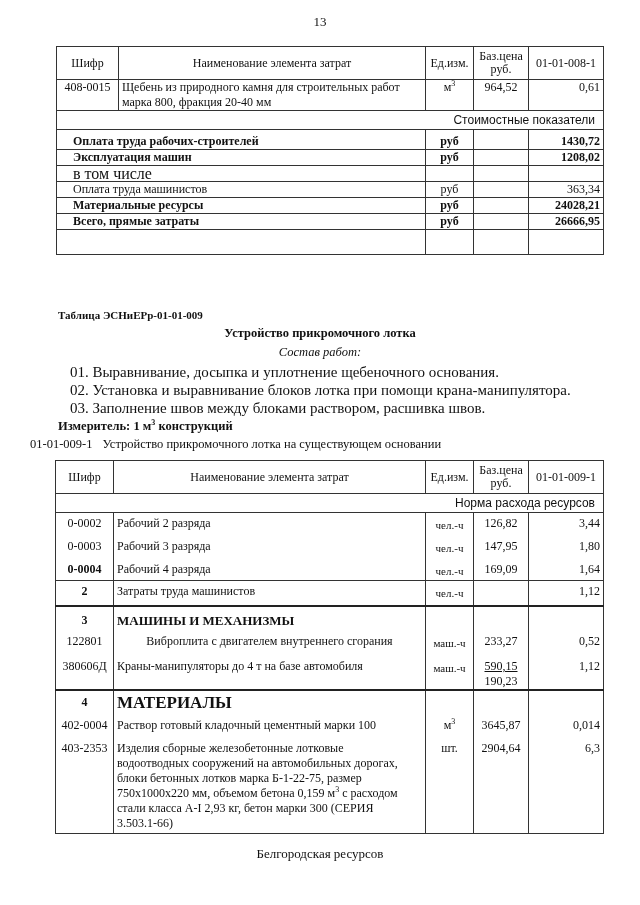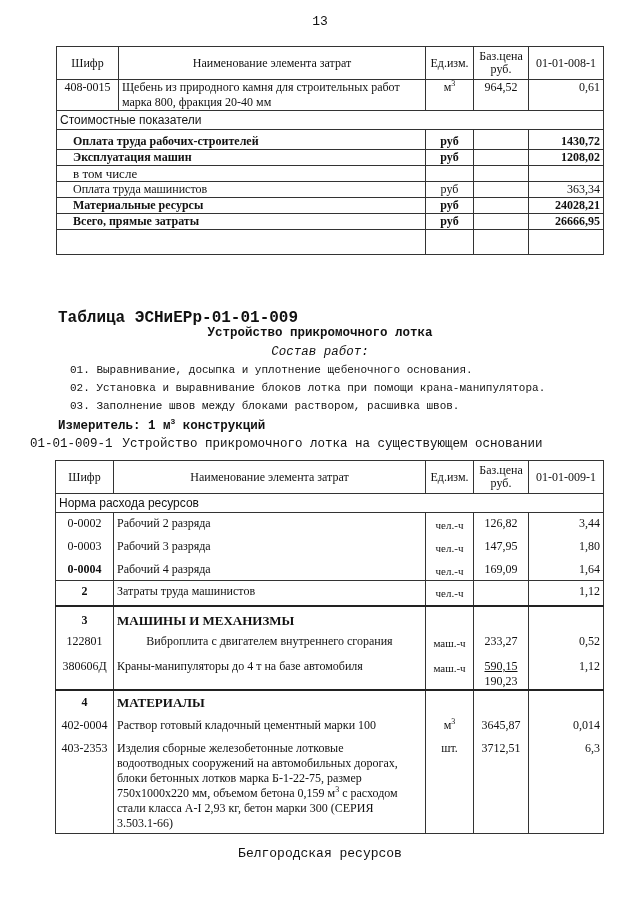--- a/index.html
+++ b/index.html
@@ -1,40 +1,40 @@
 <!DOCTYPE html>
 <html><head>
 <meta charset="utf-8">
 <style>
   html, body { margin: 0; padding: 0; background: #ffffff; }
   body { width: 640px; height: 905px; position: relative; overflow: hidden;
          font-family: "Liberation Serif", "DejaVu Serif", serif; color: #111; font-size: 12px; }
-  .abs { position: absolute; font-family: Liberation Mono, monospace; }
+  .abs { position: absolute; }
   .page-num { left: 0; width: 640px; top: 14px; text-align: center; font-size: 13px; }
 
   table.grid { position: absolute; border-collapse: collapse; table-layout: fixed; }
   table.grid td { border: 1px solid #333; padding: 0 3px; vertical-align: top; line-height: 15px; font-size: 12px; }
   table.grid td.c { text-align: center; }
   table.grid td.r { text-align: right; }
   table.grid td.nob { border-top: none; border-bottom: none; }
   .hdr td { vertical-align: middle !important; height: 32px; }
   .hdr .price { line-height: 13px; }
-  .small-sans { font-family: "Liberation Sans", "DejaVu Sans", sans-serif; font-size: 9px; text-align: left; padding-right: 8px !important; vertical-align: middle !important; height: 18px; margin-left: 16px; }
+  .small-sans { font-family: "Liberation Sans", "DejaVu Sans", sans-serif; font-size: 9px; text-align: right; padding-right: 8px !important; vertical-align: middle !important; height: 18px; margin-left: 16px; }
   .bold { font-weight: bold; }
   sup { font-size: 8px; line-height: 0; }
   .ul { text-decoration: underline; }
 
   .t1 { left: 56px; top: 46px; width: 547px; }
   .t2 { left: 55px; top: 460px; width: 548px; }
 
   .sum-area td { border-top: none; border-bottom: none; line-height: 18px; }
-  .table-title { left: 58px; top: 309px; font-weight: bold; font-size: 16px; }
+  .table-title { left: 58px; top: 309px; font-weight: bold; font-size: 11px; }
   .section-title { left: 0; width: 640px; text-align: center; top: 326px; font-weight: bold; font-size: 12.5px; }
   .section-sub { left: 0; width: 640px; text-align: center; top: 345px; font-style: italic; font-size: 12.5px; }
-  .work-item { left: 70px; font-size: 11px; }
+  .work-item { left: 70px; font-size: 15px; }
   .measure { left: 58px; top: 419px; font-weight: bold; font-size: 12.5px; }
   .code-line { left: 30px; top: 437px; font-size: 12.5px; }
   .footer { left: 0; width: 640px; text-align: center; top: 846px; font-size: 13px; }
   .thick-top td { border-top: 2px solid #222; }
 </style>
 </head>
 <body>
 
 <div class="abs page-num">13</div>
 
@@ -76,21 +76,21 @@
     <td style="border-top:1px solid #333;"></td>
     <td class="r bold" style="padding-top:4px; border-top:1px solid #333;">1430,72</td>
   </tr>
   <tr class="sum-area">
     <td colspan="2" class="bold" style="padding-left:16px;">Эксплуатация машин</td>
     <td class="c bold">руб</td>
     <td></td>
     <td class="r bold">1208,02</td>
   </tr>
   <tr class="sum-area">
-    <td colspan="2" style="padding-left:16px; font-size:13px;margin-left:40px;">в том числе</td>
+    <td colspan="2" style="padding-left:16px; font-size:16px;margin-left:40px;">в том числе</td>
     <td class="c"></td>
     <td></td>
     <td class="r"></td>
   </tr>
   <tr class="sum-area">
     <td colspan="2" style="padding-left:16px;">Оплата труда машинистов</td>
     <td class="c">руб</td>
     <td></td>
     <td class="r">363,34</td>
   </tr>
@@ -193,21 +193,21 @@
     <td class="nob" style="padding-top:8px; border-bottom:1px solid #333;">Краны-манипуляторы до 4 т на базе автомобиля</td>
     <td class="c nob" style="padding-top:10px; font-size:11px; border-bottom:1px solid #333;">маш.-ч</td>
     <td class="c nob" style="padding-top:8px; border-bottom:1px solid #333;">
       <div class="ul">590,15</div>
       <div>190,23</div>
     </td>
     <td class="r nob" style="padding-top:8px; border-bottom:1px solid #333;">1,12</td>
   </tr>
   <tr>
     <td class="c bold nob" style="border-top:2px solid #222; padding-top:4px;">4</td>
-    <td class="bold nob" style="border-top:2px solid #222; padding-top:4px; font-size:13px;">МАТЕРИАЛЫ</td>
+    <td class="bold nob" style="border-top:2px solid #222; padding-top:4px; font-size:17px;">МАТЕРИАЛЫ</td>
     <td class="nob" style="border-top:2px solid #222;"></td>
     <td class="nob" style="border-top:2px solid #222;"></td>
     <td class="nob" style="border-top:2px solid #222;"></td>
   </tr>
   <tr>
     <td class="c nob" style="padding-top:8px;">402-0004</td>
     <td class="nob" style="padding-top:8px;">Раствор готовый кладочный цементный марки 100</td>
     <td class="c nob" style="padding-top:8px;"><span>м</span><sup>3</sup></td>
     <td class="c nob" style="padding-top:8px;">3645,87</td>
     <td class="r nob" style="padding-top:8px;">0,014</td>
@@ -216,19 +216,19 @@
     <td class="c nob" style="padding-top:8px; border-bottom:1px solid #333;">403-2353</td>
     <td class="nob" style="padding-top:8px; padding-bottom:2px; border-bottom:1px solid #333;">
       <div>Изделия сборные железобетонные лотковые</div>
       <div>водоотводных сооружений на автомобильных дорогах,</div>
       <div>блоки бетонных лотков марка Б-1-22-75, размер</div>
       <div><span>750x1000x220 мм, объемом бетона 0,159 м</span><sup>3</sup><span style="white-space:pre"> с расходом</span></div>
       <div>стали класса А-I 2,93 кг, бетон марки 300 (СЕРИЯ</div>
       <div>3.503.1-66)</div>
     </td>
     <td class="c nob" style="padding-top:8px; border-bottom:1px solid #333;">шт.</td>
-    <td class="c nob" style="padding-top:8px; border-bottom:1px solid #333;">3712,51</td>
+    <td class="c nob" style="padding-top:8px; border-bottom:1px solid #333;">2904,64</td>
     <td class="r nob" style="padding-top:8px; border-bottom:1px solid #333;">6,3</td>
   </tr>
 </tbody>
   </table>
 
 <div class="abs footer">Белгородская ресурсов</div>
 
 </body></html>

